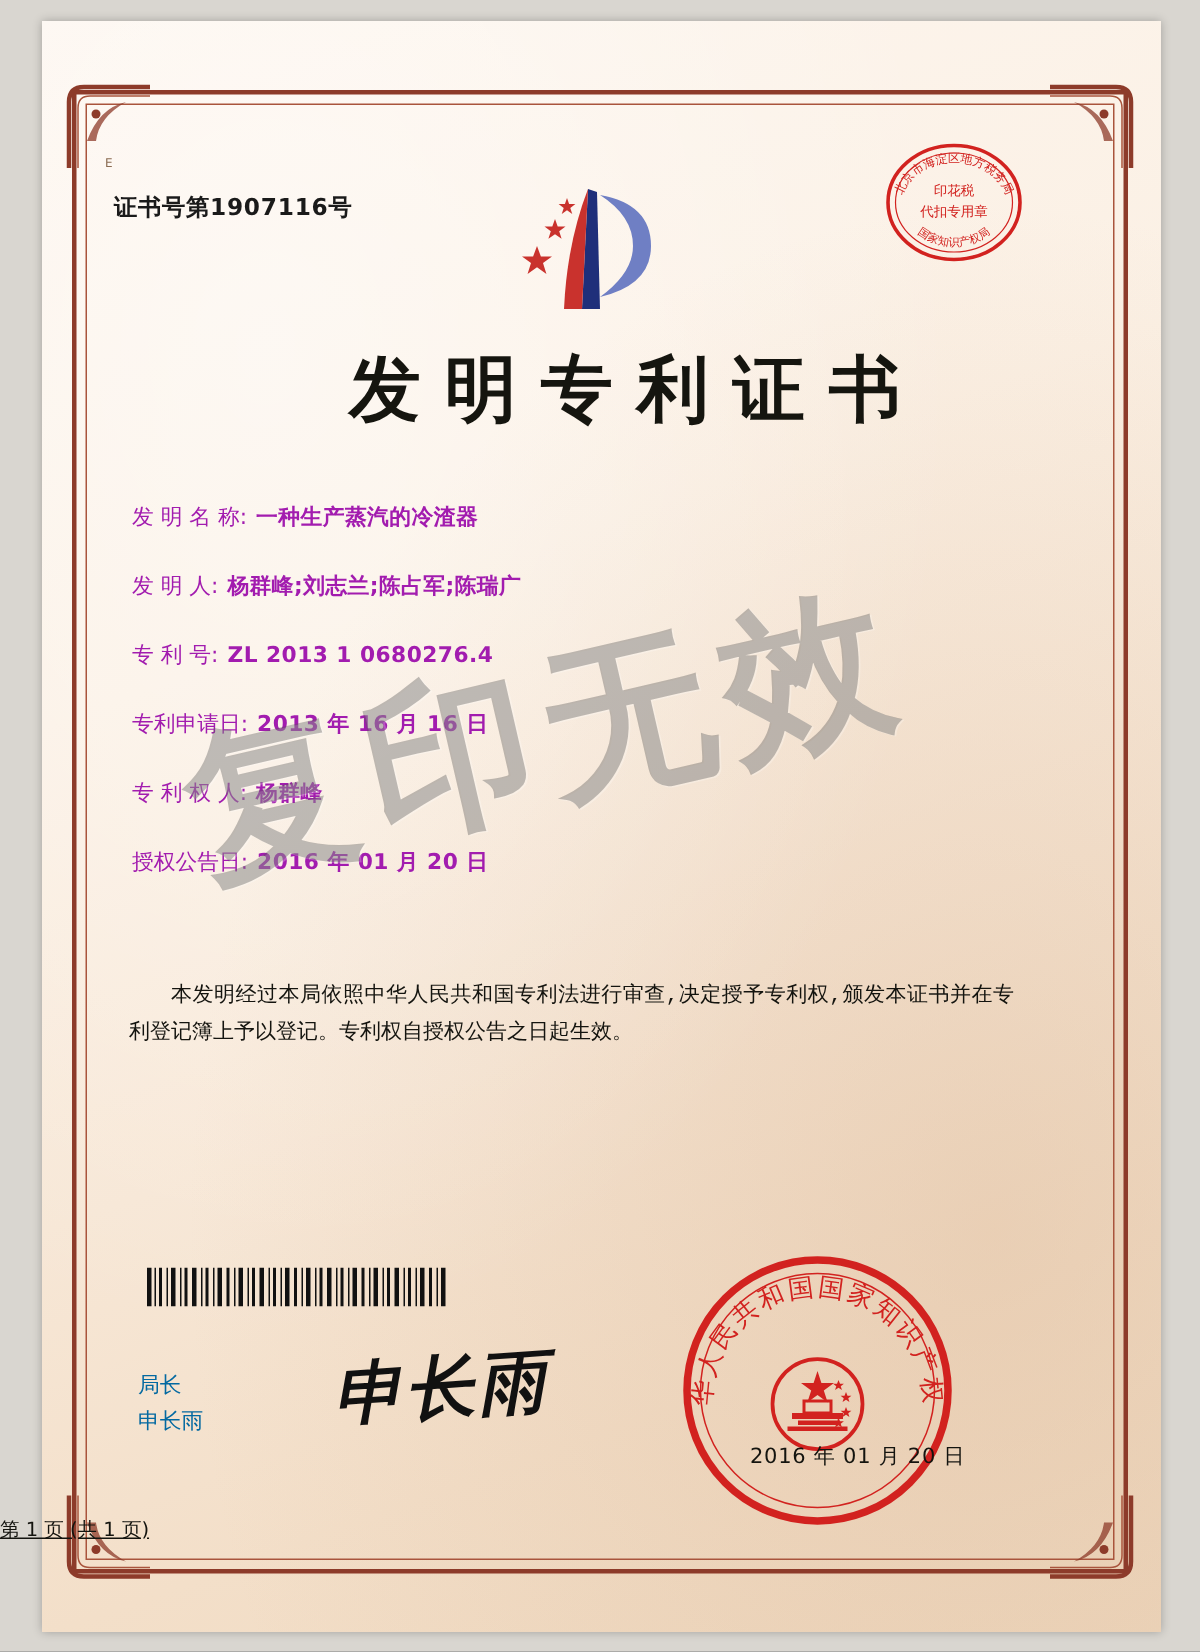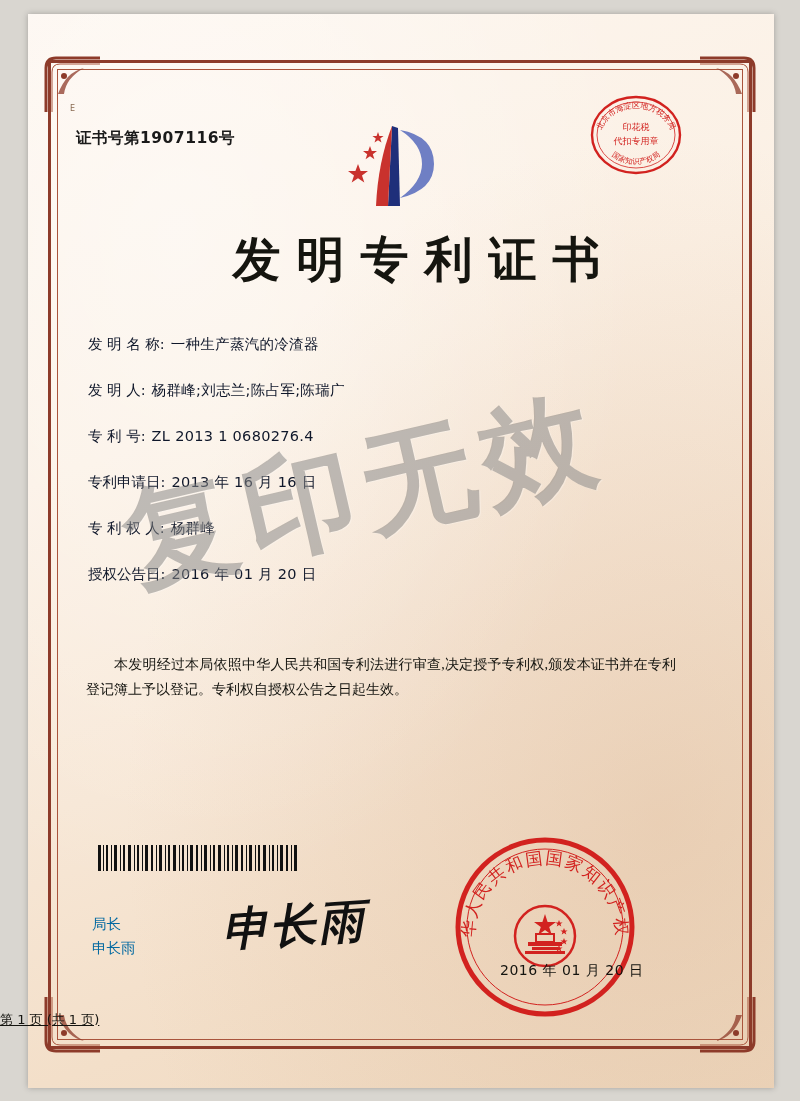--- a/index.html
+++ b/index.html
@@ -118,43 +118,44 @@
     margin-left: 33px;
   }
 
   
   .fields {
     position: absolute;
     left: 88px;
     top: 335px;
     width: 580px;
     font-family: "DejaVu Sans", sans-serif;
-    color: #0f172a;
+    color: #a21caf;
   }
   .field {
     display: flex;
     align-items: baseline;
     margin-bottom: 27px;
     font-size: 14.5px;
   }
   .field .lbl {
     white-space: nowrap;
   }
   .field .val {
     margin-left: 6px;
     letter-spacing: .3px;
+    font-weight: bold;
   }
 
   
   .paras {
     position: absolute;
     left: 86px;
     top: 652px;
     width: 590px;
-    font-family: Liberation Serif, serif;
+    font-family: Liberation Mono, monospace;
     font-size: 14px;
     line-height: 25px;
     color: #14140f;
     text-align: justify;
   }
   .paras p {
     margin: 0 0 2px 0;
     text-indent: 28px;
   }
 

